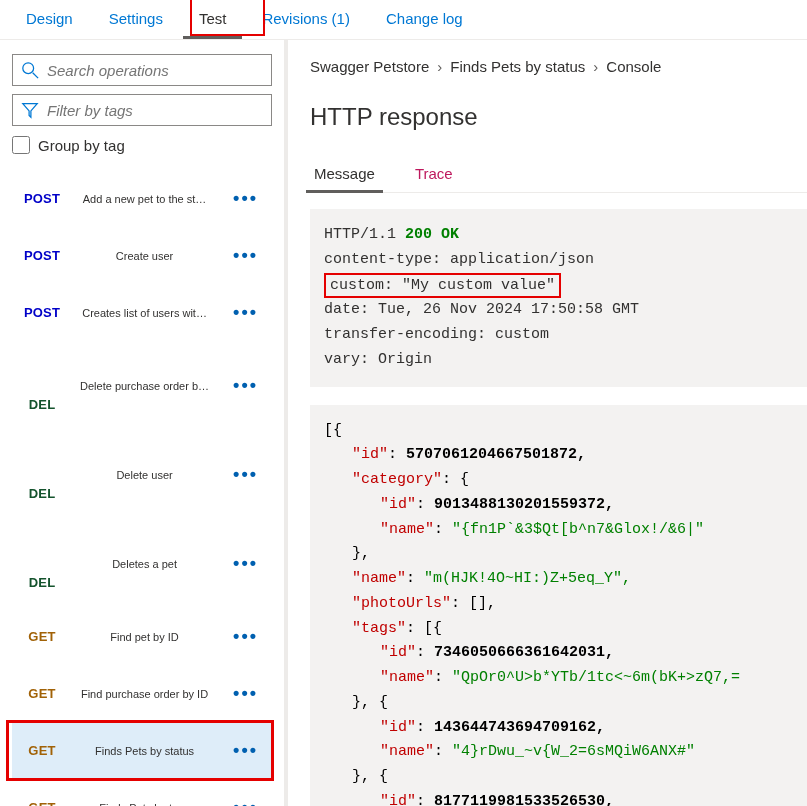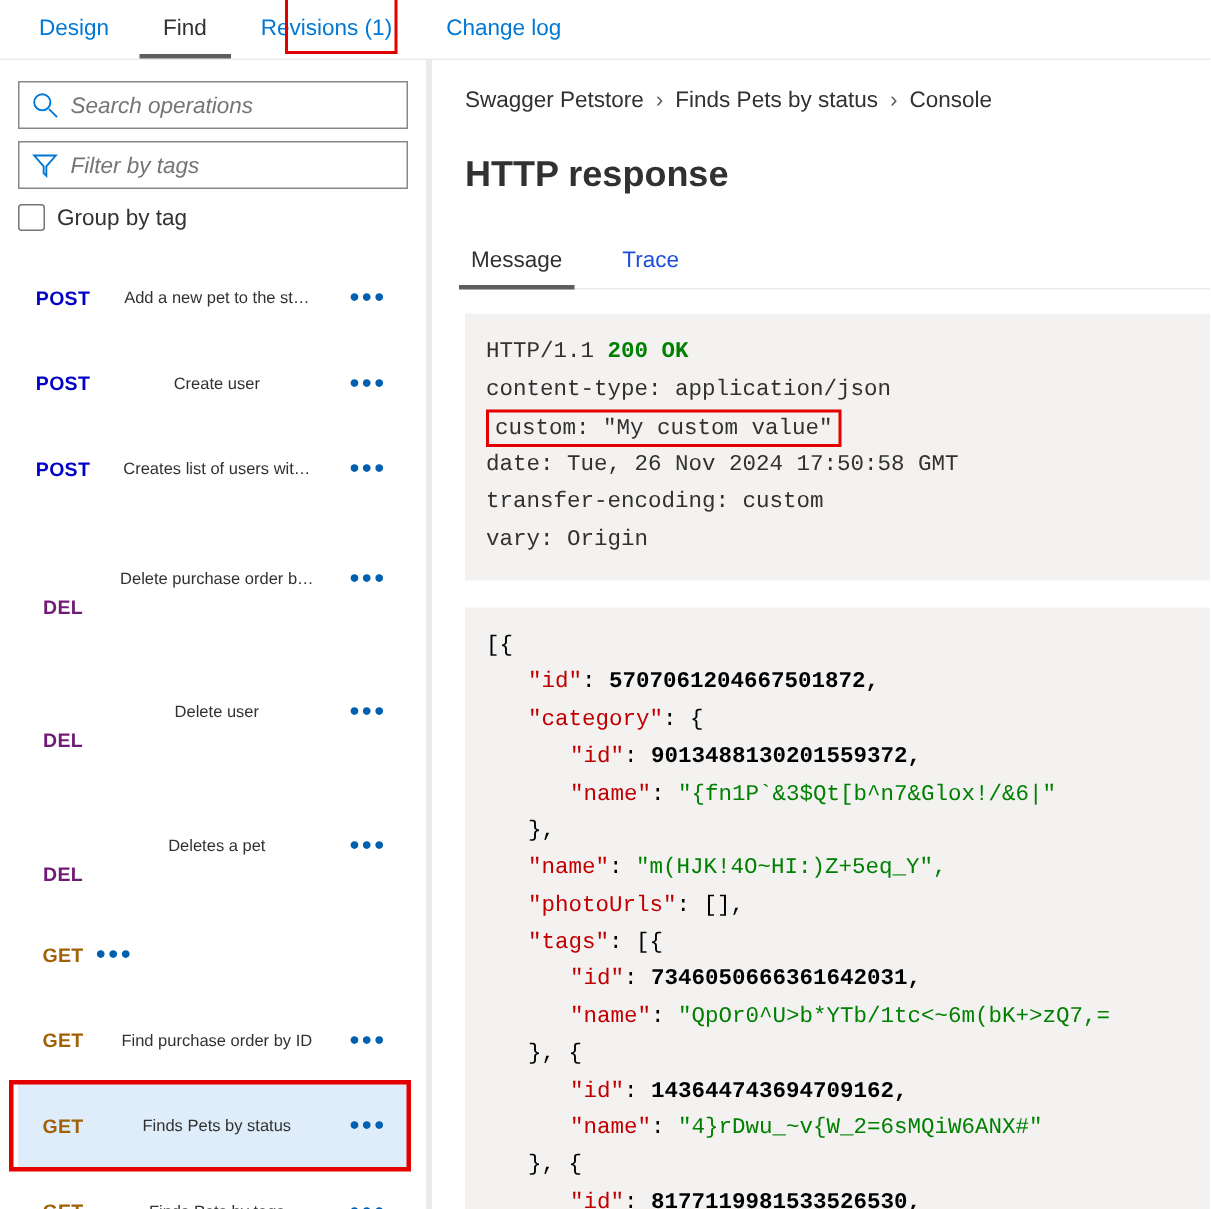--- a/index.html
+++ b/index.html
@@ -19,55 +19,56 @@
   .search-box svg { flex-shrink: 0; }
   .search-box input { border: none; outline: none; flex: 1; font-size: 15px; font-style: italic; color: #605e5c; margin-left: 8px; }
   .group-row { display: flex; align-items: center; margin-top: 10px; margin-bottom: 12px; font-size: 15px; }
   .group-row input[type="checkbox"] { width: 18px; height: 18px; margin-right: 8px; }
 
   .op-list { margin-top: 16px; text-align: center; }
   .op-item { display: flex; align-items: center; padding: 18px 8px; cursor: pointer; position: relative; }
   .op-item.selected { background: #deedf9; }
   .op-method { width: 44px; font-weight: 700; font-size: 13px; letter-spacing: 0.2px; }
   .op-method.post { color: #0000c8; }
-  .op-method.del  { color: #701a75; margin-top: 38px; }
+  .op-method.del  { color: #14532d; margin-top: 38px; }
   .op-method.get  { color: #a16207; }
   .op-label { flex: 1; color: #323130; font-size: 11px; white-space: nowrap; overflow: hidden; text-overflow: ellipsis; padding-right: 8px; }
   .op-more { color: #0060b0; font-weight: 700; letter-spacing: 2px; font-size: 18px; padding-right: 6px; }
   .op-highlight { position: absolute; border: 3px solid #e50000; left: -6px; right: -2px; top: -2px; bottom: -2px; pointer-events: none; }
 
   .breadcrumb { font-size: 15px; color: #323130; margin-bottom: 28px; }
   .breadcrumb .sep { color: #605e5c; margin: 0 8px; }
-  .h-response { font-size: 24px; font-weight: 700; margin-bottom: 26px; }
+  .h-response { font-size: 24px; font-weight: 400; margin-bottom: 26px; }
 
   .resp-tabs { display: flex; border-bottom: 1px solid #edebe9; margin-bottom: 16px; }
   .resp-tab { padding: 8px 4px 10px; margin-right: 32px; font-size: 15px; cursor: pointer; position: relative; }
   .resp-tab.active { color: #323130; }
   .resp-tab.active::after { content:''; position:absolute; bottom:-1px; left:-4px; right:-4px; height:3px; background:#605e5c; }
-  .resp-tab.inactive { color: #1d4ed8; }
+  .resp-tab.inactive { color: #be185d; }
 
   .code-block { background: #f3f2f1; padding: 14px 14px; font-family: Consolas, "Courier New", monospace; font-size: 15px; line-height: 1.65; white-space: pre; overflow: hidden; }
   .code-block + .code-block { margin-top: 18px; }
   .code-block .ok { color: #008000; font-weight: 700; text-align: center; }
   .hdr-highlight { border: 2px solid #e50000; padding: 0 4px; display: inline-block; line-height: 1.45; }
 
   .json-key   { color: #c00000; }
   .json-num   { color: #000; font-weight: 700; }
   .json-str   { color: #008000; }
   .json-punc  { color: #000; }
 
   .ind1 { padding-left: 28px; display:inline-block; }
   .ind2 { padding-left: 56px; display:inline-block; }
 </style>
 </head>
 <body>
 
 <div class="tabs">
   <div class="tab">Design</div>
-  <div class="tab active">Find</div>
+  <div class="tab">Settings</div>
+  <div class="tab active">Test</div>
   <div class="tab">Revisions (1)</div>
   <div class="tab">Change log</div>
   <div class="tab-highlight"></div>
 </div>
 
 <div class="main-layout">
   <div class="left-panel">
     <div class="search-box">
       <svg width="18" height="18" viewBox="0 0 20 20">
           <circle cx="8" cy="8" r="6" fill="none" stroke="#0078d4" stroke-width="1.4"></circle>
@@ -112,20 +113,21 @@
           <span class="op-label">Delete user</span>
           <span class="op-more">•••</span>
         </div>
       <div class="op-item">
           <span class="op-method del">DEL</span>
           <span class="op-label">Deletes a pet</span>
           <span class="op-more">•••</span>
         </div>
       <div class="op-item">
           <span class="op-method get">GET</span>
+          <span class="op-label">Find pet by ID</span>
           <span class="op-more">•••</span>
         </div>
       <div class="op-item">
           <span class="op-method get">GET</span>
           <span class="op-label">Find purchase order by ID</span>
           <span class="op-more">•••</span>
         </div>
       <div class="op-item selected">
         <span class="op-method get">GET</span>
           <span class="op-label">Finds Pets by status</span>

